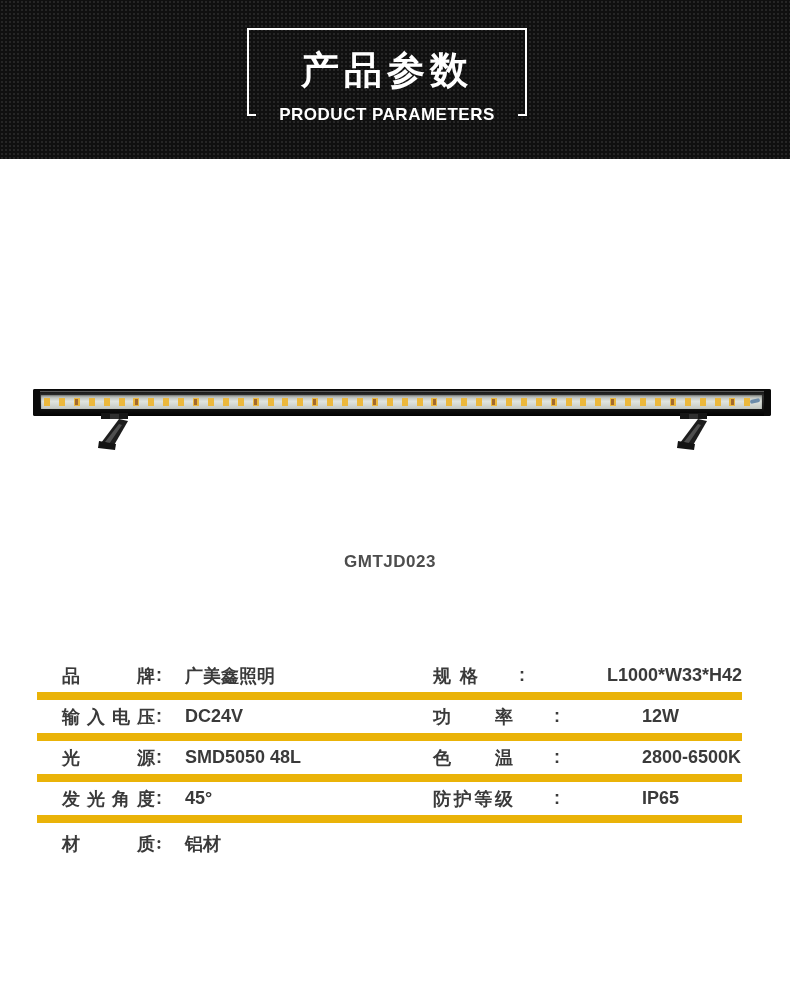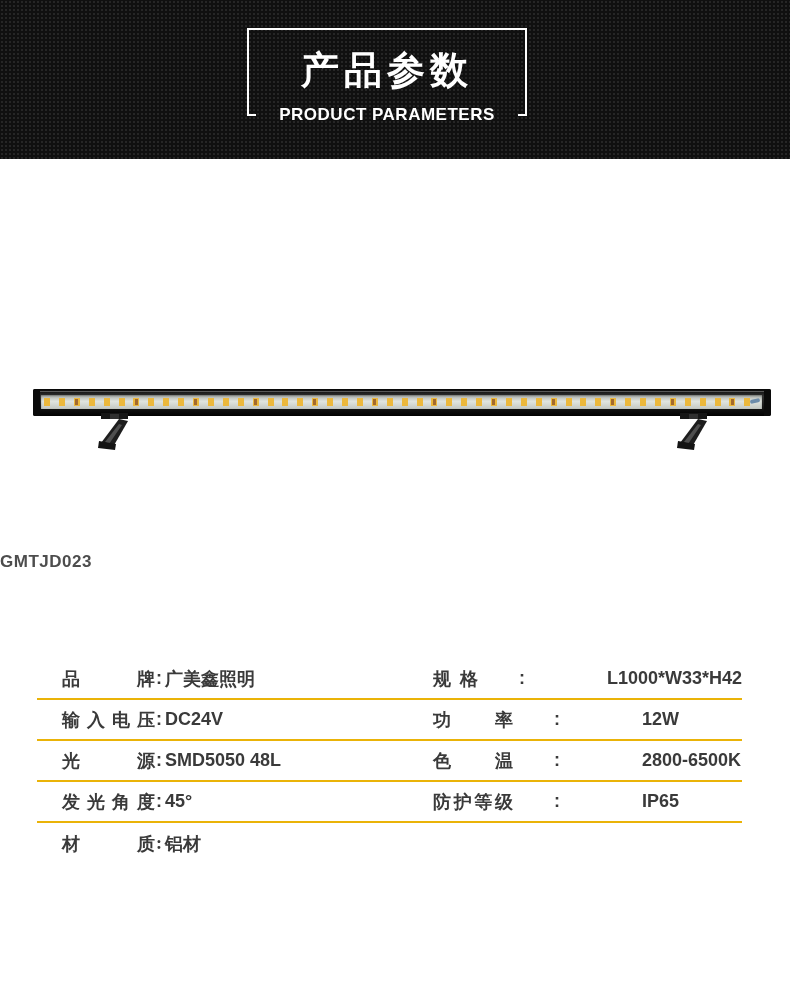--- a/index.html
+++ b/index.html
@@ -60,42 +60,42 @@
     background:#6c8cab;border-radius:2px;transform:rotate(-12deg);
   }
   .end-cap{position:absolute;top:0;width:7px;height:27px;background:#0a0a0a;}
   .end-cap.left{left:0;border-radius:2px 0 0 2px;}
   .end-cap.right{right:0;border-radius:0 2px 2px 0;}
   .bracket{position:absolute;width:40px;height:38px;}
   .bracket.left{left:94px;top:413px;}
   .bracket.right{left:673px;top:413px;}
   
   .model-label{
-    position:absolute;left:0;top:552px;width:780px;text-align:left;
+    position:absolute;left:0;top:552px;width:780px;text-align:center;
     color:#4d4d4d;font-size:17px;font-weight:bold;letter-spacing:0.5px;
   }
   
   .spec-table{position:absolute;left:37px;top:659px;width:705px;}
   .spec-row{
     display:flex;align-items:center;height:41px;box-sizing:border-box;
-    border-bottom:2px solid #eab308;
+    border-bottom:8px solid #eab308;
   }
   .spec-row.last{border-bottom:none;font-family:Liberation Serif, serif;}
   .cell{display:flex;align-items:center;box-sizing:border-box;}
   .cell-l{width:373px;}
   .cell-r{width:332px;gap:40px;}
   .lbl{
     display:inline-block;text-align:justify;text-align-last:justify;
     color:#3a3a3a;font-size:18px;font-weight:bold;
   }
   .cell-l .lbl{width:93px;margin-left:25px;}
   .cell-r .lbl{width:80px;margin-left:23px;}
   .colon{color:#3a3a3a;font-size:18px;font-weight:bold;margin-left:1px;}
   .val{color:#3a3a3a;font-size:18px;font-weight:bold;white-space:nowrap;}
-  .cell-l .val{margin-left:3px;}
+  .cell-l .val{margin-left:23px;}
   .cell-r .val{margin-left:42px;}
 </style>
 </head>
 <body>
 
 <div class="page">
 
   <div class="banner">
     <div class="banner-box">
       <div class="banner-title">产品参数</div>

